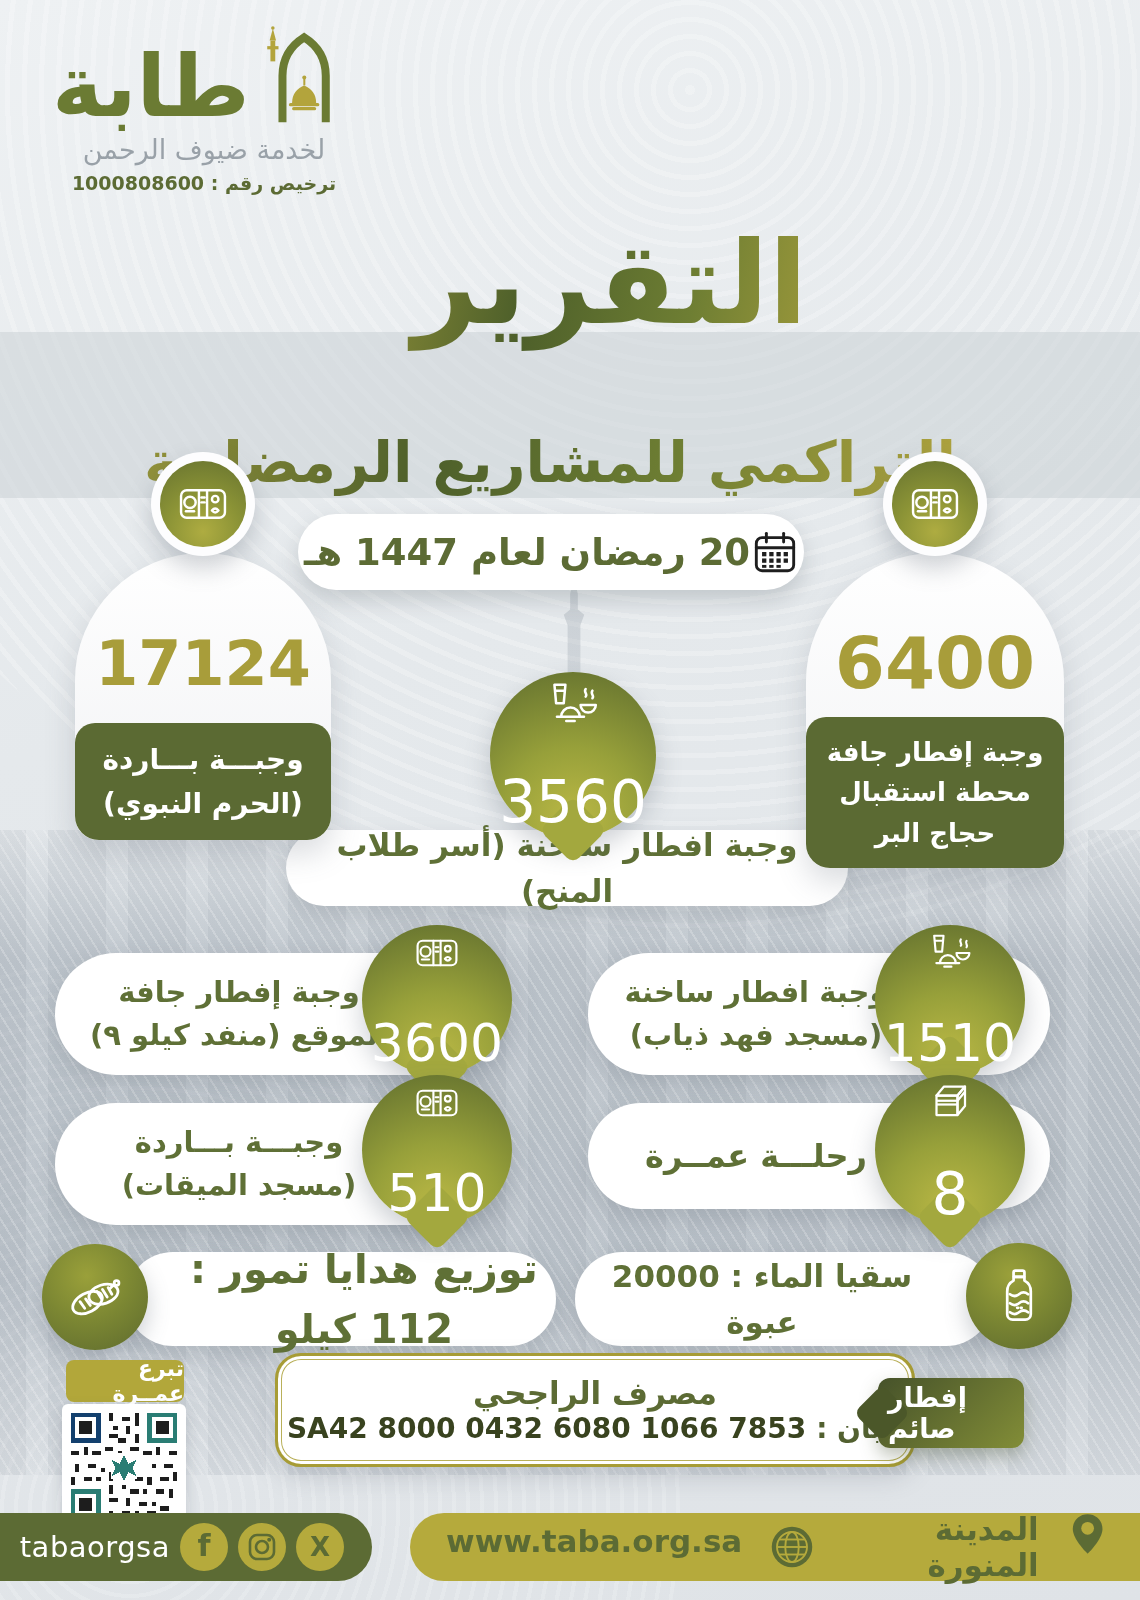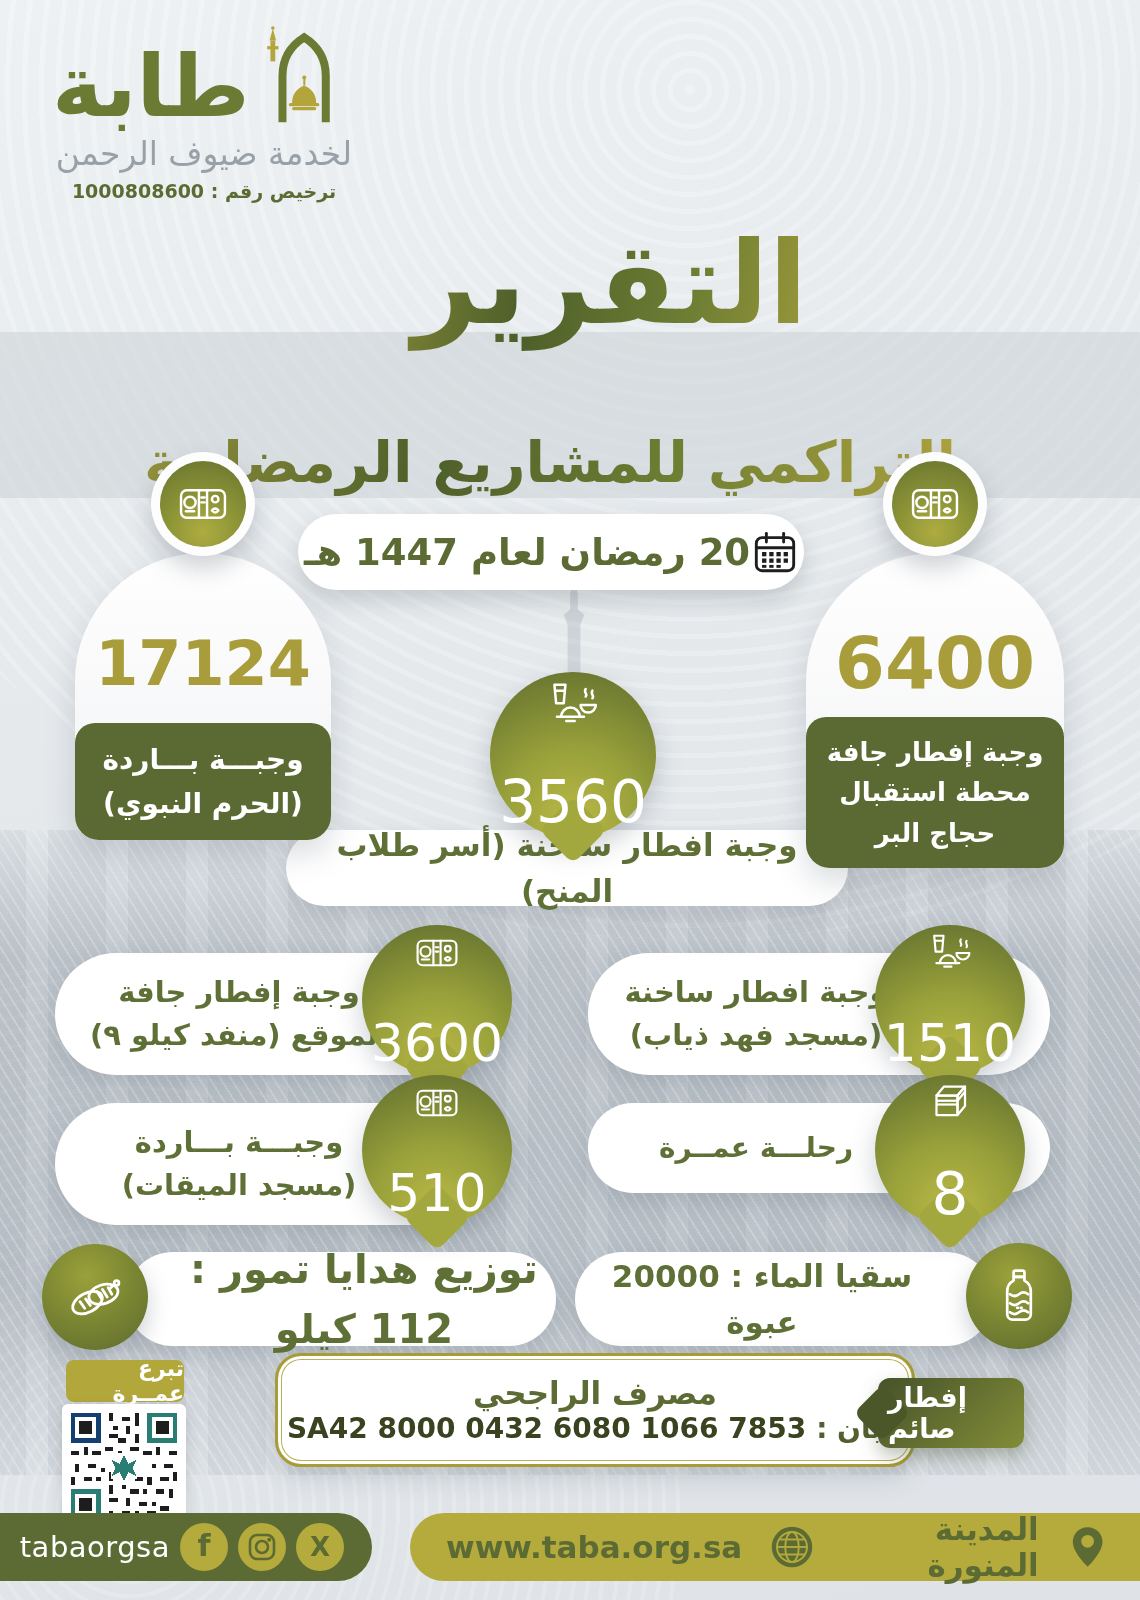--- a/index.html
+++ b/index.html
@@ -26,21 +26,21 @@
   .grad-text{color:#5d6e2f;}
   @supports (-webkit-background-clip:text){
     .grad-text{background:linear-gradient(100deg,#97953a 0%,#4d5f2a 35%,#6e7e33 65%,#b2a53e 100%);
       -webkit-background-clip:text;background-clip:text;color:transparent;}
   }
 
   
   .logo{position:absolute;left:52px;top:16px;width:304px;text-align:center;}
   .logo-row{display:flex;direction:rtl;justify-content:center;align-items:flex-end;gap:2px;}
   .logo-word{font-size:86px;font-weight:bold;color:#6b7b33;line-height:1.1;}
-  .logo-tagline{font-size:33px;color:#99a1a8;margin-top:0px;direction:rtl;}
+  .logo-tagline{font-size:27px;color:#99a1a8;margin-top:0px;direction:rtl;}
   .logo-license{font-size:19px;color:#5c6b34;font-weight:bold;margin-top:7px;direction:rtl;}
 
   
   .title1{position:absolute;left:340px;top:128px;width:540px;text-align:center;
     font-size:114px;font-weight:bold;direction:rtl;line-height:1.4;}
   .title2{position:absolute;left:140px;top:336px;width:820px;height:158px;display:flex;align-items:center;
     justify-content:center;font-size:57px;font-weight:bold;direction:rtl;text-align:center;}
 
   
   .date-pill{position:absolute;left:298px;top:514px;width:506px;height:76px;background:#fff;border-radius:38px;
@@ -105,21 +105,21 @@
   .qr-box svg{width:106px;height:106px;display:block;}
 
   
   .foot-left{position:absolute;left:0;top:1513px;width:372px;height:68px;background:#5c6b34;border-radius:0 34px 34px 0;
     display:flex;align-items:center;justify-content:flex-end;gap:10px;padding-right:28px;z-index:6;}
   .handle{color:#fff;font-size:29px;letter-spacing:.5px;}
   .soc{width:48px;height:48px;border-radius:50%;background:#b5aa3c;display:flex;align-items:center;justify-content:center;
     color:#5c6b34;font-weight:bold;}
   .foot-right{position:absolute;left:410px;top:1513px;width:730px;height:68px;background:#b5aa3c;border-radius:34px 0 0 34px;
     display:flex;align-items:center;justify-content:space-between;padding:0 30px 0 36px;z-index:6;}
-  .fr-group{display:flex;align-items:center;gap:26px;}
+  .fr-group{display:flex;align-items:flex-start;gap:26px;}
   .site{color:#5c6b34;font-size:31px;font-weight:bold;}
   .city-name{color:#5c6b34;font-size:31px;font-weight:bold;direction:rtl;}
 </style>
 </head>
 <body>
 
 <svg width="0" height="0" style="position:absolute">
   <defs>
     <symbol id="s-mealbox" viewBox="0 0 64 64">
       <g fill="none" stroke="currentColor" stroke-width="3" stroke-linecap="round" stroke-linejoin="round">
@@ -350,21 +350,21 @@
     <div>وجبـــة بـــاردة</div>
     <div>(مسجد الميقات)</div>
   </div>
   <div class="pin" style="--d:150px;left:362px;top:1075px">
     <svg width="46" height="46" viewBox="0 0 64 64">
         <use href="#s-mealbox"></use>
       </svg>
     <div class="pnum" style="font-size:52px">510</div>
   </div>
 
-  <div class="pill" style="left:588px;top:1103px;width:462px;height:90px;font-size:28px;padding-left:24px;padding-right:150px">
+  <div class="pill" style="left:588px;top:1103px;width:462px;height:106px;font-size:32px;padding-left:24px;padding-right:150px">
     <div>رحلـــة عمــرة</div>
   </div>
   <div class="pin" style="--d:150px;left:875px;top:1075px">
     <svg width="48" height="48" viewBox="0 0 64 64">
         <use href="#s-kaaba"></use>
       </svg>
     <div class="pnum" style="font-size:58px">8</div>
   </div>
 
   <div class="round" style="left:42px;top:1244px;width:106px;height:106px">

